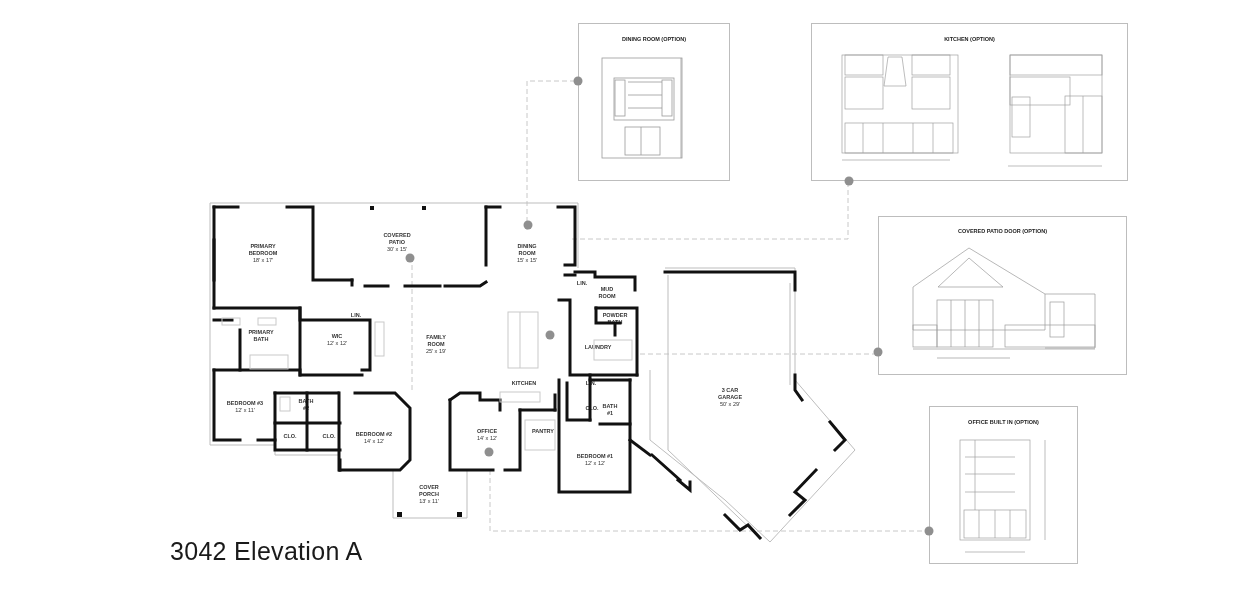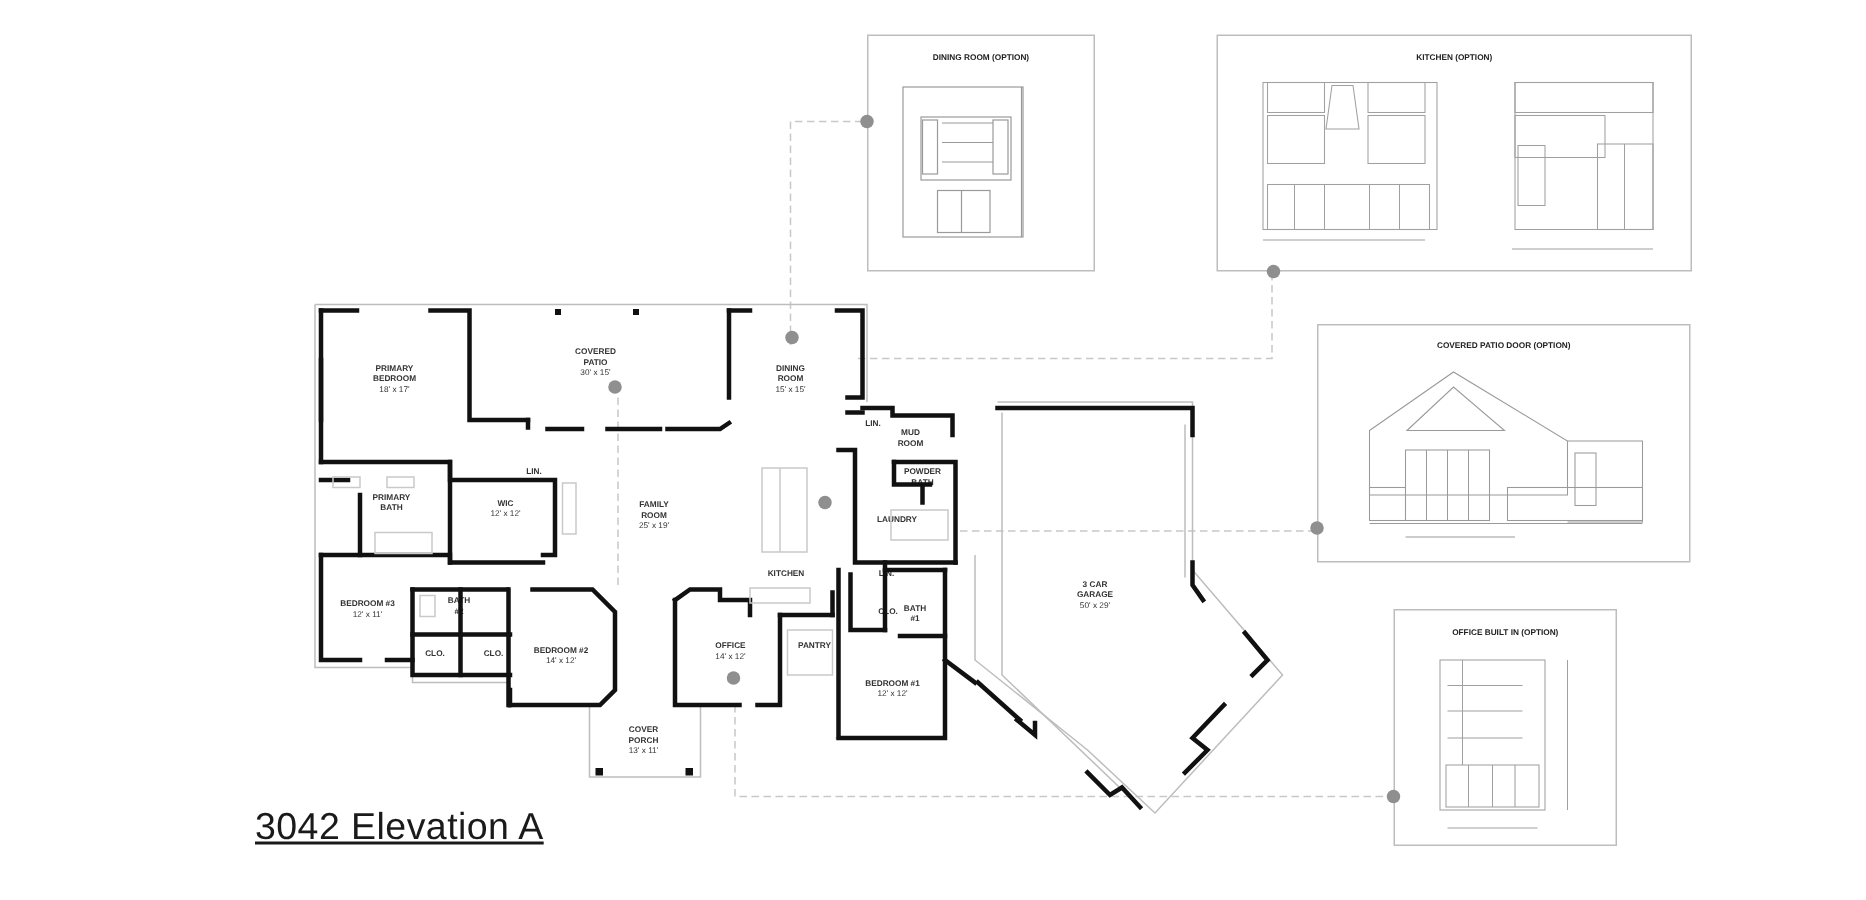--- a/index.html
+++ b/index.html
@@ -3,21 +3,21 @@
 <meta charset="utf-8">
 <style>
   html,body{margin:0;padding:0;background:#fff;}
   body{width:1244px;height:600px;position:relative;overflow:hidden;font-family:"Liberation Sans",sans-serif;}
   #stage{position:absolute;left:0;top:0;width:1244px;height:600px;}
   .room-label{position:absolute;text-align:center;font-size:5.5px;font-weight:bold;color:#333;line-height:7px;white-space:nowrap;transform:translateX(-50%);}
   .room-label .dim{display:block;font-weight:normal;}
   .panel{position:absolute;border:1px solid #bdbdbd;background:#fff;box-sizing:border-box;}
   .panel-title{position:absolute;left:0;right:0;text-align:center;font-size:5.5px;font-weight:bold;color:#222;}
   .hotspot{position:absolute;width:9px;height:9px;border-radius:50%;background:#8f8f8f;transform:translate(-50%,-50%);cursor:pointer;}
-  .plan-title{position:absolute;left:170px;top:537px;font-size:25px;color:#1a1a1a;letter-spacing:0.3px;text-decoration:underline;}
+  .plan-title{position:absolute;left:170px;top:537px;font-size:25px;color:#1a1a1a;letter-spacing:0.3px;}
   svg{position:absolute;left:0;top:0;}
 </style>
 </head>
 <body>
 
 <div id="stage">
 
 <svg width="1244" height="600" style="z-index: 2; pointer-events: none;">
 
   <g stroke="#c8c8c8" stroke-width="1" fill="none" stroke-dasharray="5,3">

